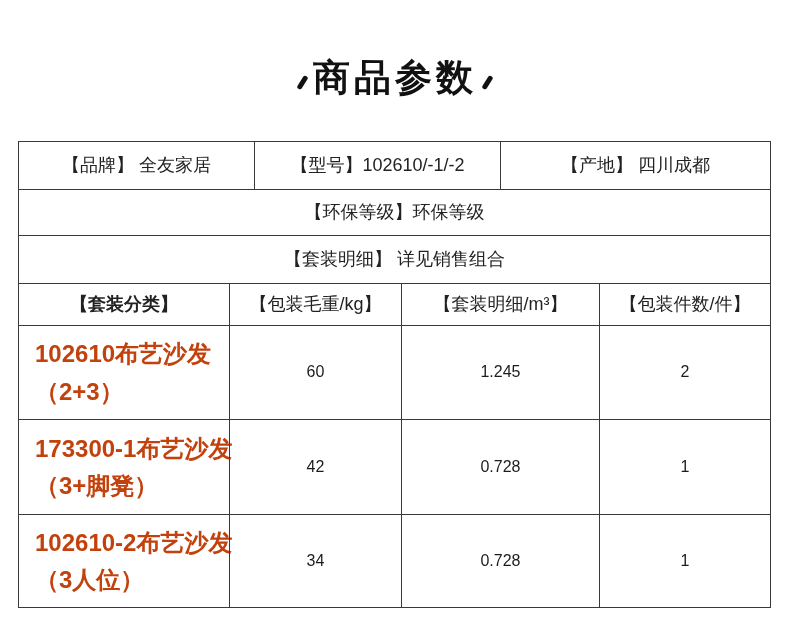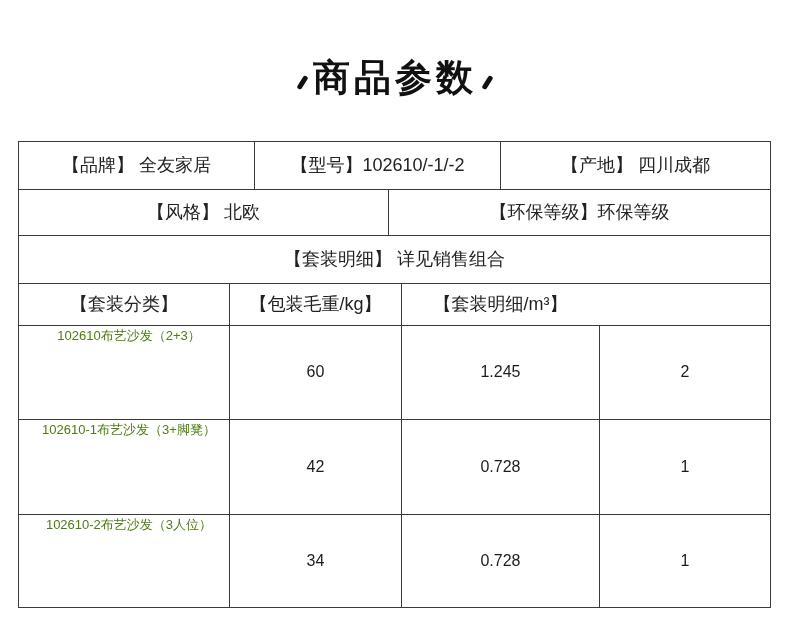--- a/index.html
+++ b/index.html
@@ -73,37 +73,37 @@
   
   .c1a { width: 235px; }
   .c1b { width: 246px; }
   .c1c { flex: 1; }
   
   .c2a { width: 369px; }
   .c2b { flex: 1; }
   
   .c3a { flex: 1; }
   
-  .col-cat { width: 210px; }
+  .col-cat { width: 210px; font-weight: bold; }
   .col-w   { width: 172px; }
   .col-v   { width: 198px; }
   .col-n   { flex: 1; }
 
   .num-cell { font-size: 16px; color: #1c1c1c; }
 
   .name-cell {
-    flex-direction: row;
+    flex-direction: column;
     align-items: flex-start;
     justify-content: center;
     text-align: left;
     padding-left: 16px;
     padding-right: 6px;
-    font-size: 13px;
+    font-size: 24px;
     line-height: 1.55;
-    color: #4d7c0f;
+    color: #c2410c;
   }
   .name-cell span { display: block; white-space: nowrap; }
 </style>
 </head>
 <body>
 
 <div class="page">
 
   <div class="title-row">
     <div class="title-tick"></div>
@@ -113,47 +113,47 @@
 
   <div class="param-table">
 
     <div class="t-row h47">
       <div class="t-cell c1a">【品牌】 全友家居</div>
       <div class="t-cell c1b">【型号】102610/-1/-2</div>
       <div class="t-cell c1c">【产地】 四川成都</div>
     </div>
 
     <div class="t-row h46">
-      <div class="t-cell c2a">【风格】 北欧</div>
       <div class="t-cell c2b">【环保等级】环保等级</div>
     </div>
 
     <div class="t-row h48">
       <div class="t-cell c3a">【套装明细】 详见销售组合</div>
     </div>
 
     <div class="t-row h42">
       <div class="t-cell col-cat">【套装分类】</div>
       <div class="t-cell col-w">【包装毛重/kg】</div>
       <div class="t-cell col-v">【套装明细/m³】</div>
+      <div class="t-cell col-n">【包装件数/件】</div>
     </div>
 
     <div class="t-row h94">
       <div class="t-cell col-cat name-cell">
         <span>102610布艺沙发</span>
         <span>（2+3）</span>
       </div>
       <div class="t-cell col-w num-cell">60</div>
       <div class="t-cell col-v num-cell">1.245</div>
       <div class="t-cell col-n num-cell">2</div>
     </div>
 
     <div class="t-row h95">
       <div class="t-cell col-cat name-cell">
-        <span>102610-1布艺沙发</span>
+        <span>173300-1布艺沙发</span>
         <span>（3+脚凳）</span>
       </div>
       <div class="t-cell col-w num-cell">42</div>
       <div class="t-cell col-v num-cell">0.728</div>
       <div class="t-cell col-n num-cell">1</div>
     </div>
 
     <div class="t-row h93">
       <div class="t-cell col-cat name-cell">
         <span>102610-2布艺沙发</span>

